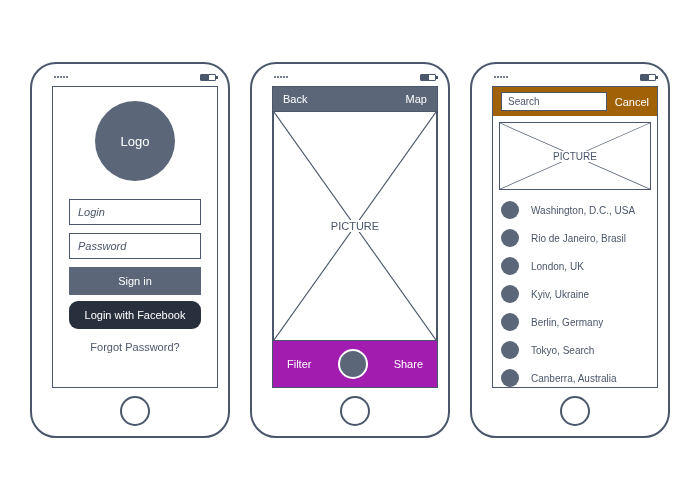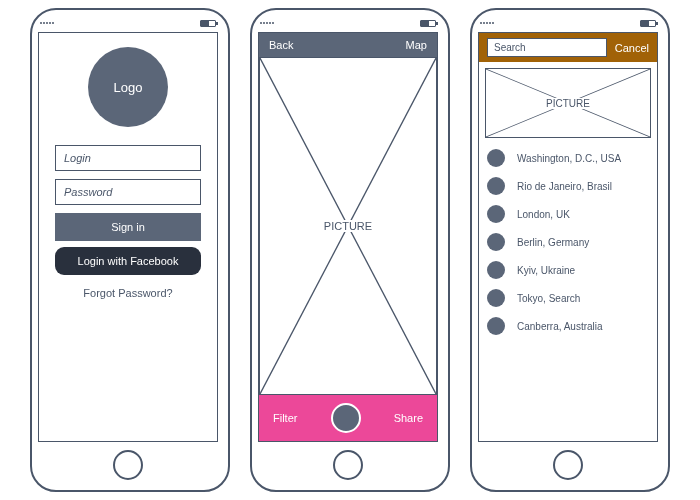--- a/index.html
+++ b/index.html
@@ -8,28 +8,28 @@
     background: #fff;
     width: 700px;
     height: 500px;
     display: flex;
     justify-content: center;
     align-items: center;
     gap: 20px;
   }
   .phone {
     width: 200px;
-    height: 484px;
+    height: 376px;
     border: 2px solid #4a5669;
     border-radius: 26px;
     position: relative;
     display: flex;
     flex-direction: column;
     align-items: center;
-    padding: 8px 10px 10px 6px;
+    padding: 8px 10px 10px 20px;
   }
   .statusbar {
     width: 100%;
     height: 10px;
     display: flex;
     justify-content: space-between;
     align-items: center;
     padding: 0 2px;
     margin-bottom: 4px;
   }
@@ -80,21 +80,21 @@
     display:flex; justify-content:space-between; align-items:center;
     padding:6px 10px;
   }
   .picture {
     flex:1; border:1px solid #4a5669; margin:0; position:relative;
     display:flex; align-items:center; justify-content:center;
     color:#4a5669; font-size:11px;
   }
   .picture svg { position:absolute; inset:0; width:100%; height:100%; }
   .bottombar {
-    background:#ec4899; color:#fff; font-size:11px;
+    background:#a21caf; color:#fff; font-size:11px;
     display:flex; justify-content:space-between; align-items:center;
     padding:8px 14px;
   }
   .shutter {
     width:30px; height:30px; border-radius:50%; background:#5b6678;
     border:2px solid #fff;
   }
   
   .searchbar {
     background:#a16207; display:flex; align-items:center; padding:5px 8px; gap:8px;
@@ -210,25 +210,25 @@
       <div class="row">
           <div class="avatar"></div>
           <span class="row-label">Rio de Janeiro, Brasil</span>
         </div>
       <div class="row">
           <div class="avatar"></div>
           <span class="row-label">London, UK</span>
         </div>
       <div class="row">
           <div class="avatar"></div>
+          <span class="row-label">Kyiv, Ukraine</span>
+        </div>
+      <div class="row">
+          <div class="avatar"></div>
           <span class="row-label">Berlin, Germany</span>
-        </div>
-      <div class="row">
-          <div class="avatar"></div>
-          <span class="row-label">Kyiv, Ukraine</span>
         </div>
       <div class="row">
           <div class="avatar"></div>
           <span class="row-label">Tokyo, Search</span>
         </div>
       <div class="row">
           <div class="avatar"></div>
           <span class="row-label">Canberra, Australia</span>
         </div>
     </div>

